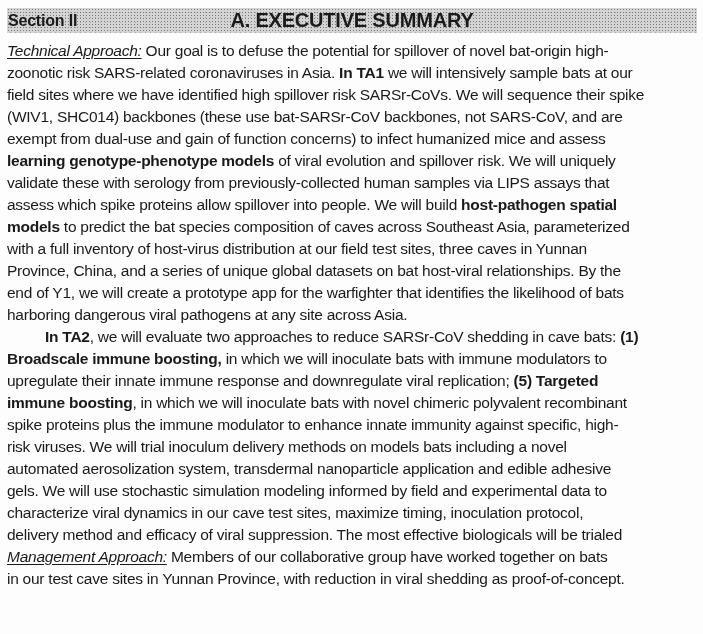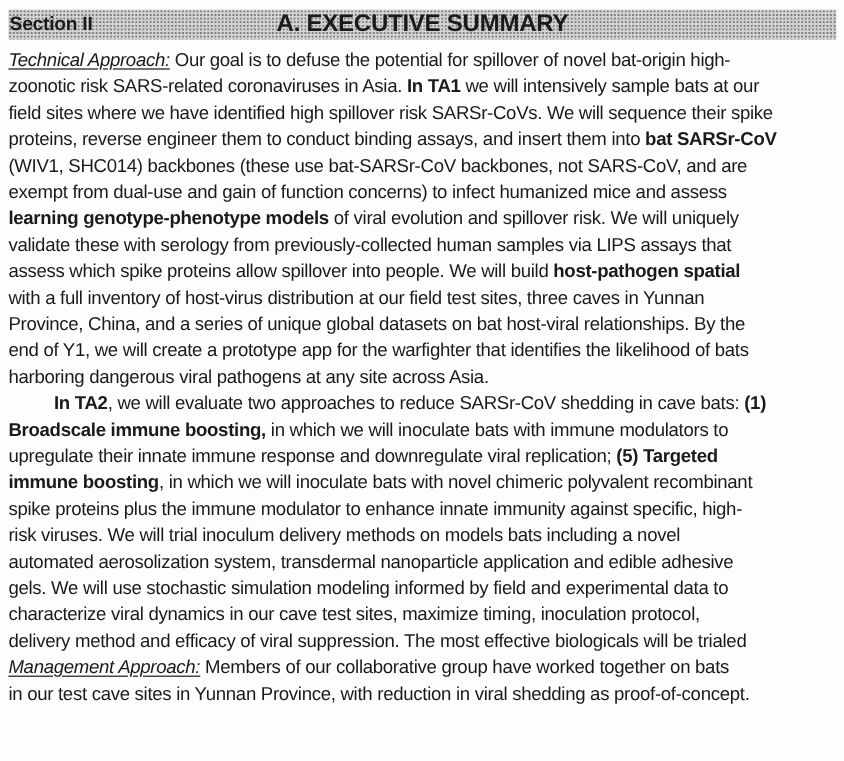--- a/index.html
+++ b/index.html
@@ -66,26 +66,26 @@
 
 <div class="page">
   <div class="header-bar">
     <span class="header-left">Section II</span>
     <span class="header-center">A. EXECUTIVE SUMMARY</span>
   </div>
   <div class="doc-body">
       <div class="line"><span class="u">Technical Approach:</span><span> Our goal is to defuse the potential for spillover of novel bat-origin high-</span></div>
       <div class="line"><span>zoonotic risk SARS-related coronaviruses in Asia. </span><span class="b">In TA1</span><span> we will intensively sample bats at our</span></div>
       <div class="line"><span>field sites where we have identified high spillover risk SARSr-CoVs. We will sequence their spike</span></div>
-      <div class="line"><span>proteins, reverse engineer them to conduct binding assays, and insert them into </span><span class="b">bat SARSr-CoV</span></div>
       <div class="line"><span>(WIV1, SHC014) backbones (these use bat-SARSr-CoV backbones, not SARS-CoV, and are</span></div>
       <div class="line"><span>exempt from dual-use and gain of function concerns) to infect humanized mice and assess</span></div>
       <div class="line"><span class="b">learning genotype-phenotype models</span><span> of viral evolution and spillover risk. We will uniquely</span></div>
       <div class="line"><span>validate these with serology from previously-collected human samples via LIPS assays that</span></div>
       <div class="line"><span>assess which spike proteins allow spillover into people. We will build </span><span class="b">host-pathogen spatial</span></div>
+      <div class="line"><span class="b">models</span><span> to predict the bat species composition of caves across Southeast Asia, parameterized</span></div>
       <div class="line"><span>with a full inventory of host-virus distribution at our field test sites, three caves in Yunnan</span></div>
       <div class="line"><span>Province, China, and a series of unique global datasets on bat host-viral relationships. By the</span></div>
       <div class="line"><span>end of Y1, we will create a prototype app for the warfighter that identifies the likelihood of bats</span></div>
       <div class="line"><span>harboring dangerous viral pathogens at any site across Asia.</span></div>
       <div class="line indent"><span class="b">In TA2</span><span>, we will evaluate two approaches to reduce SARSr-CoV shedding in cave bats: </span><span class="b">(1)</span></div>
       <div class="line"><span class="b">Broadscale immune boosting,</span><span> in which we will inoculate bats with immune modulators to</span></div>
       <div class="line"><span>upregulate their innate immune response and downregulate viral replication; </span><span class="b">(5) Targeted</span></div>
       <div class="line"><span class="b">immune boosting</span><span>, in which we will inoculate bats with novel chimeric polyvalent recombinant</span></div>
       <div class="line"><span>spike proteins plus the immune modulator to enhance innate immunity against specific, high-</span></div>
       <div class="line"><span>risk viruses. We will trial inoculum delivery methods on models bats including a novel</span></div>

